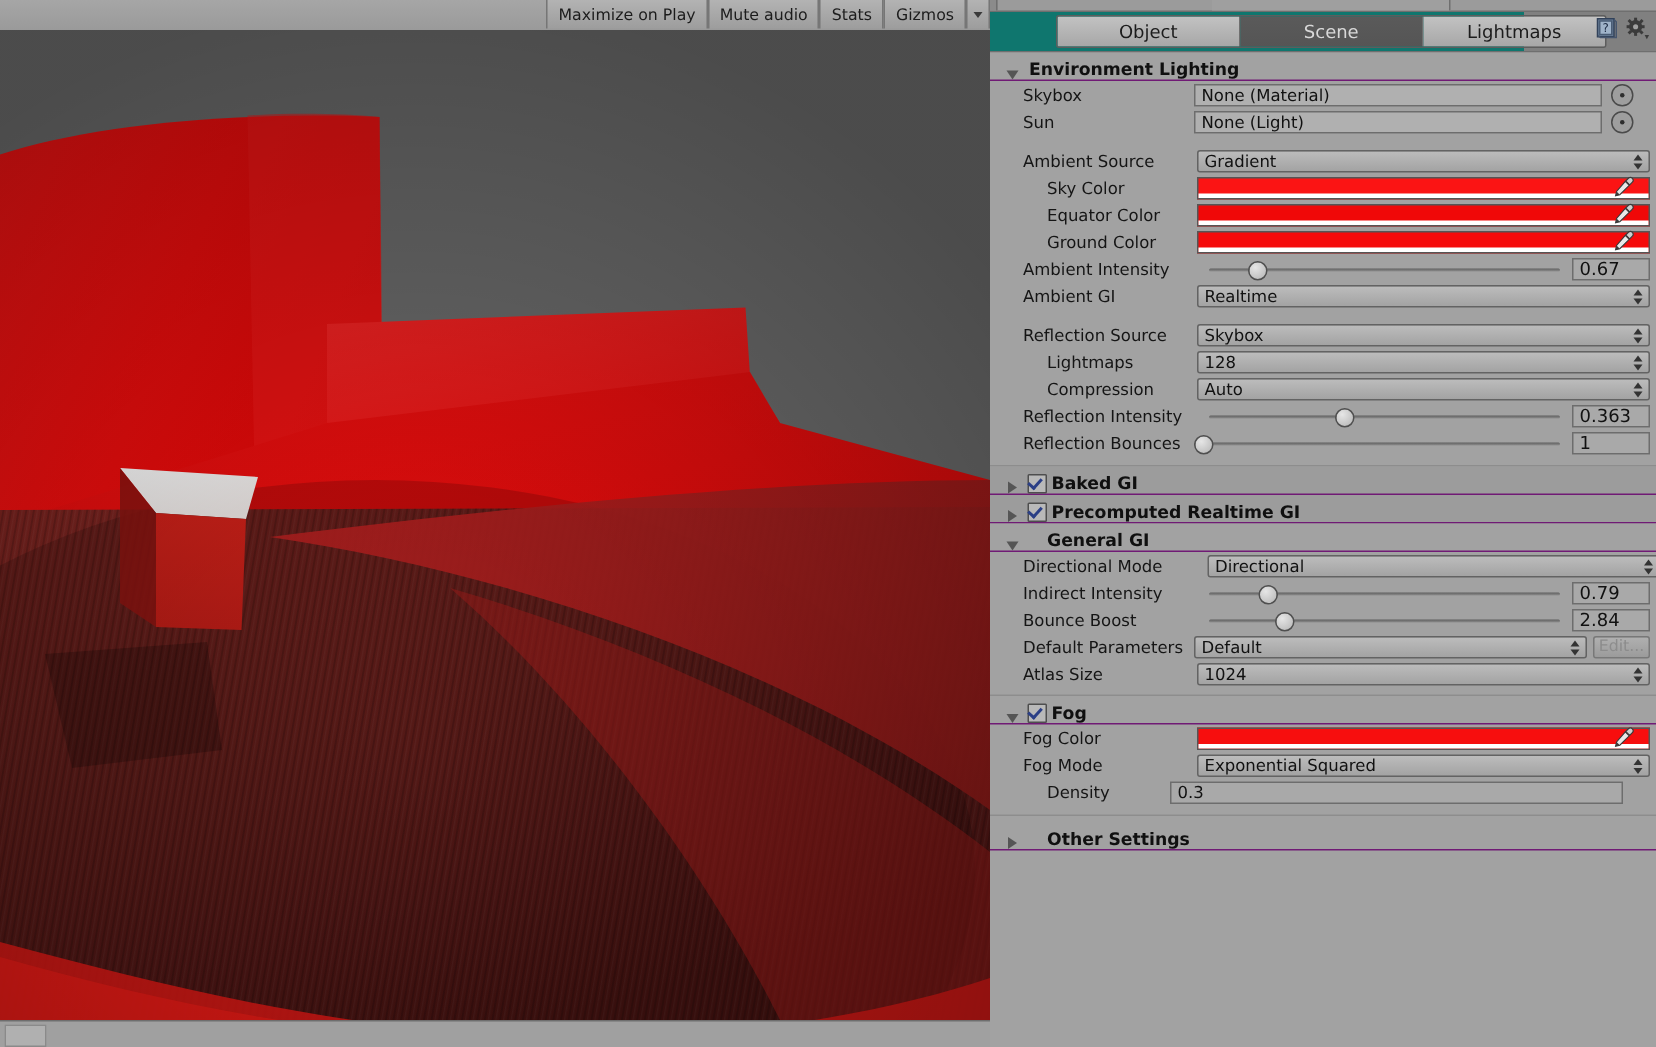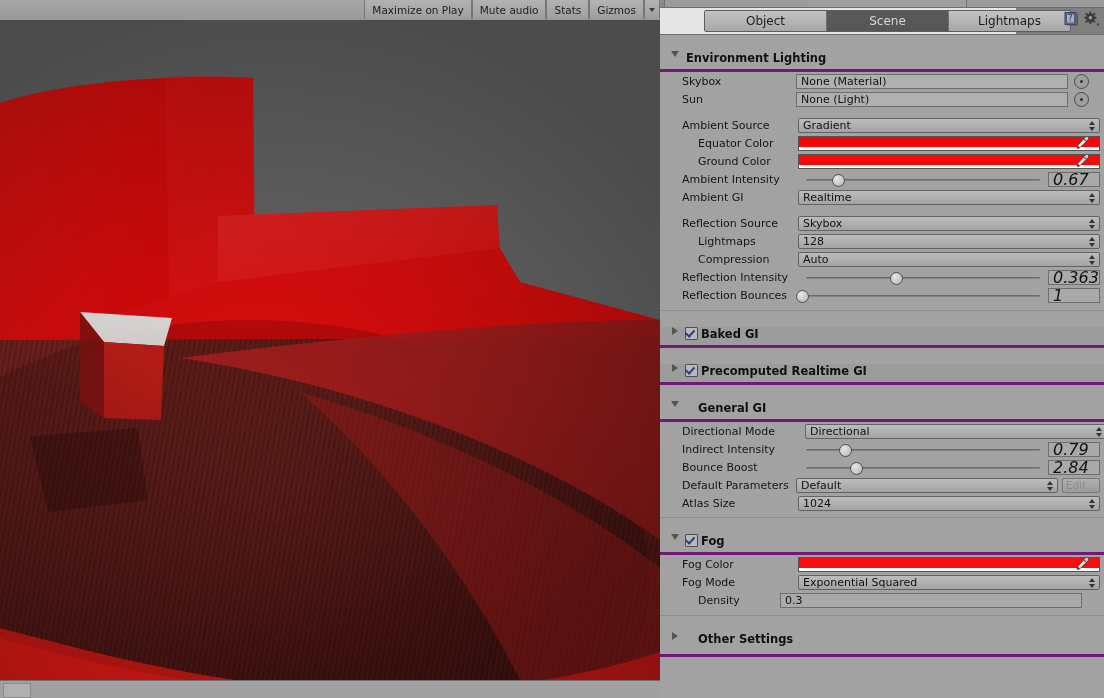--- a/index.html
+++ b/index.html
@@ -19,39 +19,39 @@
         font-size:10.5px;color:#1c1c1c;white-space:nowrap;}
   .tbtn.arrow{padding:0 4px;}
   .tri-sm{width:0;height:0;border-left:3px solid transparent;border-right:3px solid transparent;
           border-top:4px solid #3a3a3a;}
 
   #gv-canvas{position:absolute;left:0;top:20px;width:660px;height:660px;overflow:hidden;background:#6f6f6f;}
   #gv-status{position:absolute;left:0;top:680px;width:660px;height:18px;background:#a0a0a0;border-top:1px solid #6e6e6e;}
   #gv-status .nub{position:absolute;left:3px;top:2px;width:26px;height:13px;background:#b0b0b0;border:1px solid #8a8a8a;}
 
   
-  #panel{position:absolute;left:660px;top:0;width:356px;height:698px;background:#e5e5e5;}
+  #panel{position:absolute;left:660px;top:0;width:356px;height:698px;background:#0f766e;}
   #panel-topstrip{position:absolute;left:0;top:0;width:444px;height:7px;background:#9b9b9b;
                   border-bottom:1px solid #6f6f6f;}
   #panel-topstrip .tabstub{position:absolute;top:0;height:7px;background:#8b8b8b;border-right:1px solid #6f6f6f;}
 
   #tabrow{position:absolute;left:0;top:8px;width:444px;height:26px;}
   #tabs{position:absolute;left:44px;top:2px;display:flex;
         border:1px solid #5d5d5d;border-radius:2px;overflow:hidden;}
   .tab{width:121px;height:20px;line-height:20px;text-align:center;font-size:12px;color:#1c1c1c;
        background:linear-gradient(#c2c2c2,#a7a7a7);border-right:1px solid #6f6f6f;}
   .tab:last-child{border-right:none;}
   .tab.active{background:linear-gradient(#5a5a5a,#555555);color:#d8d8d8;}
   #tabrow .righticons{position:absolute;right:4px;top:3px;display:flex;align-items:center;gap:4px;}
 
   #panel-body{position:absolute;left:0;top:34px;width:444px;height:664px;background:#a2a2a2;
               border-top:1px solid #6f6f6f;}
 
-  .sect-head{position:relative;height:18px;display:flex;align-items:flex-start;
-             background:#a2a2a2;border-bottom:3px solid #701a75;margin-top:16px;}
+  .sect-head{position:relative;height:18px;display:flex;align-items:flex-end;
+             background:#a2a2a2;border-bottom:1px solid #701a75;}
   .sect-head.shaded{background:#9c9c9c;}
   .foldout{width:14px;margin-left:8px;display:flex;align-items:center;justify-content:center;}
   .tri-down{width:0;height:0;border-left:4.5px solid transparent;border-right:4.5px solid transparent;border-top:6px solid #555;}
   .tri-right{width:0;height:0;border-top:4.5px solid transparent;border-bottom:4.5px solid transparent;border-left:6px solid #555;}
   .sect-title{font-weight:bold;font-size:11.5px;color:#101010;}
   .sect-head .sect-title{margin-left:4px;}
   .sect-head.indent .sect-title{margin-left:16px;}
 
   .cbx{width:11px;height:11px;background:#b9b9b9;border:1px solid #4e4e4e;border-radius:1px;
        position:relative;margin-left:3px;margin-right:3px;flex:0 0 auto;}
@@ -81,21 +81,21 @@
   .swatch .alpha{position:absolute;left:0;bottom:0;width:100%;height:3px;background:#ffffff;}
   .eyedrop{position:absolute;left:415px;top:1px;width:15px;height:15px;}
 
   .slider{position:absolute;left:136px;width:240px;height:15px;}
   .slider .track{position:absolute;left:0;top:7px;width:100%;height:2px;
                  background:linear-gradient(#5f5f5f,#8e8e8e);border-radius:1px;}
   .slider .thumb{position:absolute;top:2px;width:11px;height:11px;border-radius:50%;
                  background:radial-gradient(circle at 35% 30%,#e6e6e6,#b4b4b4);border:1px solid #4f4f4f;}
   .numbox{position:absolute;left:382px;width:58px;height:15px;box-sizing:border-box;
           background:#a9a9a9;border:1px solid #6d6d6d;display:flex;align-items:center;
-          padding:0 4px;font-size:16px;color:#111;font-style:italic;}
+          padding:0 4px;font-size:12px;color:#111;}
 
   .editbtn{position:absolute;left:402px;width:38px;height:15px;box-sizing:border-box;
            background:linear-gradient(#b0b0b0,#9b9b9b);border:1px solid #787878;border-radius:2px;
            display:flex;align-items:center;justify-content:center;font-size:10.5px;color:#8c8c8c;}
 
   .gap{height:8px;}
   .divline{height:1px;background:#8d8d8d;}
 </style>
 </head>
 <body>
@@ -269,220 +269,231 @@
         <span class="lbl L0">Ambient Source</span>
         <span class="field wide popup" style="left:138px;width:302px;">
           <span>Gradient</span>
           <span class="updown">
               <span class="ud-up"></span>
               <span class="ud-dn"></span>
             </span>
         </span>
       </div>
 
-
-      <div class="row">
-        <span class="lbl L1">Equator Color</span>
-        <span class="swatch" style="left:138px;width:302px;background:#f00808;">
+      <div class="row">
+        <span class="lbl L1">Sky Color</span>
+        <span class="swatch" style="left:138px;width:302px;background:#fb1414;">
             <span class="alpha"></span>
           </span>
         <svg class="eyedrop" viewBox="0 0 16 16">
           <path d="M11.5,1.8 a2,2 0 0 1 2.8,2.8 L12.2,6.7 L9.4,3.9 Z" fill="#cfcfcf" stroke="#3a3a3a" stroke-width="0.8"></path>
           <path d="M9.1,4.2 L11.9,7 L5.2,13.7 L2.2,14.4 L2.9,11.3 Z" fill="#e9e9e9" stroke="#3a3a3a" stroke-width="0.8"></path>
           <path d="M2.9,11.3 L5.2,13.7 L2.2,14.4 Z" fill="#3a3a3a"></path>
         </svg>
       </div>
 
       <div class="row">
-        <span class="lbl L1">Ground Color</span>
-        <span class="swatch" style="left:138px;width:302px;background:#f50a0a;">
+        <span class="lbl L1">Equator Color</span>
+        <span class="swatch" style="left:138px;width:302px;background:#f00808;">
             <span class="alpha"></span>
           </span>
         <svg class="eyedrop" viewBox="0 0 16 16">
           <path d="M11.5,1.8 a2,2 0 0 1 2.8,2.8 L12.2,6.7 L9.4,3.9 Z" fill="#cfcfcf" stroke="#3a3a3a" stroke-width="0.8"></path>
           <path d="M9.1,4.2 L11.9,7 L5.2,13.7 L2.2,14.4 L2.9,11.3 Z" fill="#e9e9e9" stroke="#3a3a3a" stroke-width="0.8"></path>
           <path d="M2.9,11.3 L5.2,13.7 L2.2,14.4 Z" fill="#3a3a3a"></path>
         </svg>
       </div>
 
       <div class="row">
-        <span class="lbl L0">Ambient Intensity</span>
-        <span class="slider" style="left:146px;width:234px;">
-          <span class="track"></span>
-          <span class="thumb" style="left:11%"></span>
-        </span>
-        <span class="numbox" style="left:388px;width:52px;">0.67</span>
-      </div>
-
-      <div class="row">
-        <span class="lbl L0">Ambient GI</span>
-        <span class="field popup" style="left:138px;width:302px;">
-          <span>Realtime</span>
-          <span class="updown">
-              <span class="ud-up"></span>
-              <span class="ud-dn"></span>
-            </span>
-        </span>
-      </div>
-
-      <div class="gap"></div>
-
-      <div class="row">
-        <span class="lbl L0">Reflection Source</span>
-        <span class="field popup" style="left:138px;width:302px;">
-          <span>Skybox</span>
-          <span class="updown">
-              <span class="ud-up"></span>
-              <span class="ud-dn"></span>
-            </span>
-        </span>
-      </div>
-
-      <div class="row">
-        <span class="lbl L1">Lightmaps</span>
-        <span class="field popup" style="left:138px;width:302px;">
-          <span>128</span>
-          <span class="updown">
-              <span class="ud-up"></span>
-              <span class="ud-dn"></span>
-            </span>
-        </span>
-      </div>
-
-      <div class="row">
-        <span class="lbl L1">Compression</span>
-        <span class="field popup" style="left:138px;width:302px;">
-          <span>Auto</span>
-          <span class="updown">
-              <span class="ud-up"></span>
-              <span class="ud-dn"></span>
-            </span>
-        </span>
-      </div>
-
-      <div class="row">
-        <span class="lbl L0">Reflection Intensity</span>
-        <span class="slider" style="left:146px;width:234px;">
-          <span class="track"></span>
-          <span class="thumb" style="left:36%"></span>
-        </span>
-        <span class="numbox" style="left:388px;width:52px;">0.363</span>
-      </div>
-
-      <div class="row">
-        <span class="lbl L0">Reflection Bounces</span>
-        <span class="slider" style="left:136px;width:244px;">
-          <span class="track"></span>
-          <span class="thumb" style="left:0%"></span>
-        </span>
-        <span class="numbox" style="left:388px;width:52px;">1</span>
-      </div>
-
-      <div style="height:6px;"></div>
-      <div class="divline"></div>
-
-      <div class="sect-head shaded">
-        <span class="foldout">
-            <span class="tri-right"></span>
-          </span>
-        <span class="cbx on"></span>
-        <span class="sect-title" style="margin-left:0">Baked GI</span>
-      </div>
-
-      <div class="sect-head shaded">
-        <span class="foldout">
-            <span class="tri-right"></span>
-          </span>
-        <span class="cbx on"></span>
-        <span class="sect-title" style="margin-left:0">Precomputed Realtime GI</span>
-      </div>
-
-      <div class="sect-head indent">
-        <span class="foldout">
-            <span class="tri-down"></span>
-          </span>
-        <span class="sect-title">General GI</span>
-      </div>
-
-      <div class="row">
-        <span class="lbl L0">Directional Mode</span>
-        <span class="field popup" style="left:145px;width:302px;">
-          <span>Directional</span>
-          <span class="updown">
-              <span class="ud-up"></span>
-              <span class="ud-dn"></span>
-            </span>
-        </span>
-      </div>
-
-      <div class="row">
-        <span class="lbl L0">Indirect Intensity</span>
-        <span class="slider" style="left:146px;width:234px;">
-          <span class="track"></span>
-          <span class="thumb" style="left:14%"></span>
-        </span>
-        <span class="numbox" style="left:388px;width:52px;">0.79</span>
-      </div>
-
-      <div class="row">
-        <span class="lbl L0">Bounce Boost</span>
-        <span class="slider" style="left:146px;width:234px;">
-          <span class="track"></span>
-          <span class="thumb" style="left:19%"></span>
-        </span>
-        <span class="numbox" style="left:388px;width:52px;">2.84</span>
-      </div>
-
-      <div class="row">
-        <span class="lbl L0">Default Parameters</span>
-        <span class="field popup" style="left:136px;width:262px;">
-          <span>Default</span>
-          <span class="updown">
-              <span class="ud-up"></span>
-              <span class="ud-dn"></span>
-            </span>
-        </span>
-        <span class="editbtn">Edit...</span>
-      </div>
-
-      <div class="row">
-        <span class="lbl L0">Atlas Size</span>
-        <span class="field popup" style="left:138px;width:302px;">
-          <span>1024</span>
-          <span class="updown">
-              <span class="ud-up"></span>
-              <span class="ud-dn"></span>
-            </span>
-        </span>
-      </div>
-
-      <div style="height:5px;"></div>
-      <div class="divline"></div>
-
-      <div class="sect-head">
-        <span class="foldout">
-            <span class="tri-down"></span>
-          </span>
-        <span class="cbx on"></span>
-        <span class="sect-title" style="margin-left:0">Fog</span>
-      </div>
-
-      <div class="row">
-        <span class="lbl L0">Fog Color</span>
-        <span class="swatch" style="left:138px;width:302px;background:#f70e0e;">
+        <span class="lbl L1">Ground Color</span>
+        <span class="swatch" style="left:138px;width:302px;background:#f50a0a;">
             <span class="alpha"></span>
           </span>
         <svg class="eyedrop" viewBox="0 0 16 16">
           <path d="M11.5,1.8 a2,2 0 0 1 2.8,2.8 L12.2,6.7 L9.4,3.9 Z" fill="#cfcfcf" stroke="#3a3a3a" stroke-width="0.8"></path>
           <path d="M9.1,4.2 L11.9,7 L5.2,13.7 L2.2,14.4 L2.9,11.3 Z" fill="#e9e9e9" stroke="#3a3a3a" stroke-width="0.8"></path>
           <path d="M2.9,11.3 L5.2,13.7 L2.2,14.4 Z" fill="#3a3a3a"></path>
         </svg>
       </div>
 
       <div class="row">
+        <span class="lbl L0">Ambient Intensity</span>
+        <span class="slider" style="left:146px;width:234px;">
+          <span class="track"></span>
+          <span class="thumb" style="left:11%"></span>
+        </span>
+        <span class="numbox" style="left:388px;width:52px;">0.67</span>
+      </div>
+
+      <div class="row">
+        <span class="lbl L0">Ambient GI</span>
+        <span class="field popup" style="left:138px;width:302px;">
+          <span>Realtime</span>
+          <span class="updown">
+              <span class="ud-up"></span>
+              <span class="ud-dn"></span>
+            </span>
+        </span>
+      </div>
+
+      <div class="gap"></div>
+
+      <div class="row">
+        <span class="lbl L0">Reflection Source</span>
+        <span class="field popup" style="left:138px;width:302px;">
+          <span>Skybox</span>
+          <span class="updown">
+              <span class="ud-up"></span>
+              <span class="ud-dn"></span>
+            </span>
+        </span>
+      </div>
+
+      <div class="row">
+        <span class="lbl L1">Lightmaps</span>
+        <span class="field popup" style="left:138px;width:302px;">
+          <span>128</span>
+          <span class="updown">
+              <span class="ud-up"></span>
+              <span class="ud-dn"></span>
+            </span>
+        </span>
+      </div>
+
+      <div class="row">
+        <span class="lbl L1">Compression</span>
+        <span class="field popup" style="left:138px;width:302px;">
+          <span>Auto</span>
+          <span class="updown">
+              <span class="ud-up"></span>
+              <span class="ud-dn"></span>
+            </span>
+        </span>
+      </div>
+
+      <div class="row">
+        <span class="lbl L0">Reflection Intensity</span>
+        <span class="slider" style="left:146px;width:234px;">
+          <span class="track"></span>
+          <span class="thumb" style="left:36%"></span>
+        </span>
+        <span class="numbox" style="left:388px;width:52px;">0.363</span>
+      </div>
+
+      <div class="row">
+        <span class="lbl L0">Reflection Bounces</span>
+        <span class="slider" style="left:136px;width:244px;">
+          <span class="track"></span>
+          <span class="thumb" style="left:0%"></span>
+        </span>
+        <span class="numbox" style="left:388px;width:52px;">1</span>
+      </div>
+
+      <div style="height:6px;"></div>
+      <div class="divline"></div>
+
+      <div class="sect-head shaded">
+        <span class="foldout">
+            <span class="tri-right"></span>
+          </span>
+        <span class="cbx on"></span>
+        <span class="sect-title" style="margin-left:0">Baked GI</span>
+      </div>
+
+      <div class="sect-head shaded">
+        <span class="foldout">
+            <span class="tri-right"></span>
+          </span>
+        <span class="cbx on"></span>
+        <span class="sect-title" style="margin-left:0">Precomputed Realtime GI</span>
+      </div>
+
+      <div class="sect-head indent">
+        <span class="foldout">
+            <span class="tri-down"></span>
+          </span>
+        <span class="sect-title">General GI</span>
+      </div>
+
+      <div class="row">
+        <span class="lbl L0">Directional Mode</span>
+        <span class="field popup" style="left:145px;width:302px;">
+          <span>Directional</span>
+          <span class="updown">
+              <span class="ud-up"></span>
+              <span class="ud-dn"></span>
+            </span>
+        </span>
+      </div>
+
+      <div class="row">
+        <span class="lbl L0">Indirect Intensity</span>
+        <span class="slider" style="left:146px;width:234px;">
+          <span class="track"></span>
+          <span class="thumb" style="left:14%"></span>
+        </span>
+        <span class="numbox" style="left:388px;width:52px;">0.79</span>
+      </div>
+
+      <div class="row">
+        <span class="lbl L0">Bounce Boost</span>
+        <span class="slider" style="left:146px;width:234px;">
+          <span class="track"></span>
+          <span class="thumb" style="left:19%"></span>
+        </span>
+        <span class="numbox" style="left:388px;width:52px;">2.84</span>
+      </div>
+
+      <div class="row">
+        <span class="lbl L0">Default Parameters</span>
+        <span class="field popup" style="left:136px;width:262px;">
+          <span>Default</span>
+          <span class="updown">
+              <span class="ud-up"></span>
+              <span class="ud-dn"></span>
+            </span>
+        </span>
+        <span class="editbtn">Edit...</span>
+      </div>
+
+      <div class="row">
+        <span class="lbl L0">Atlas Size</span>
+        <span class="field popup" style="left:138px;width:302px;">
+          <span>1024</span>
+          <span class="updown">
+              <span class="ud-up"></span>
+              <span class="ud-dn"></span>
+            </span>
+        </span>
+      </div>
+
+      <div style="height:5px;"></div>
+      <div class="divline"></div>
+
+      <div class="sect-head">
+        <span class="foldout">
+            <span class="tri-down"></span>
+          </span>
+        <span class="cbx on"></span>
+        <span class="sect-title" style="margin-left:0">Fog</span>
+      </div>
+
+      <div class="row">
+        <span class="lbl L0">Fog Color</span>
+        <span class="swatch" style="left:138px;width:302px;background:#f70e0e;">
+            <span class="alpha"></span>
+          </span>
+        <svg class="eyedrop" viewBox="0 0 16 16">
+          <path d="M11.5,1.8 a2,2 0 0 1 2.8,2.8 L12.2,6.7 L9.4,3.9 Z" fill="#cfcfcf" stroke="#3a3a3a" stroke-width="0.8"></path>
+          <path d="M9.1,4.2 L11.9,7 L5.2,13.7 L2.2,14.4 L2.9,11.3 Z" fill="#e9e9e9" stroke="#3a3a3a" stroke-width="0.8"></path>
+          <path d="M2.9,11.3 L5.2,13.7 L2.2,14.4 Z" fill="#3a3a3a"></path>
+        </svg>
+      </div>
+
+      <div class="row">
         <span class="lbl L0">Fog Mode</span>
         <span class="field popup" style="left:138px;width:302px;">
           <span>Exponential Squared</span>
           <span class="updown">
               <span class="ud-up"></span>
               <span class="ud-dn"></span>
             </span>
         </span>
       </div>
 

